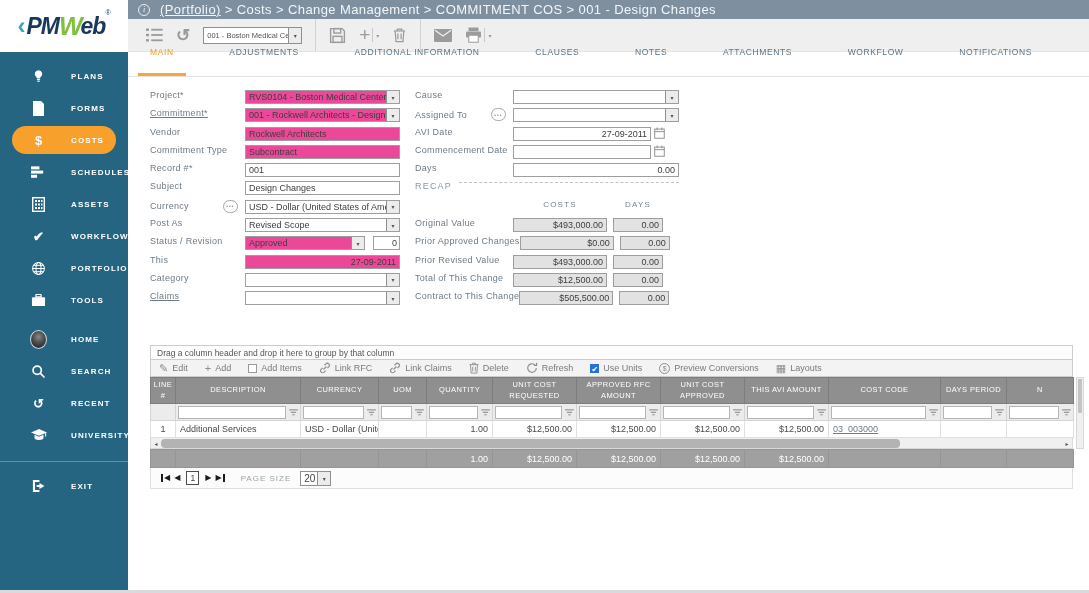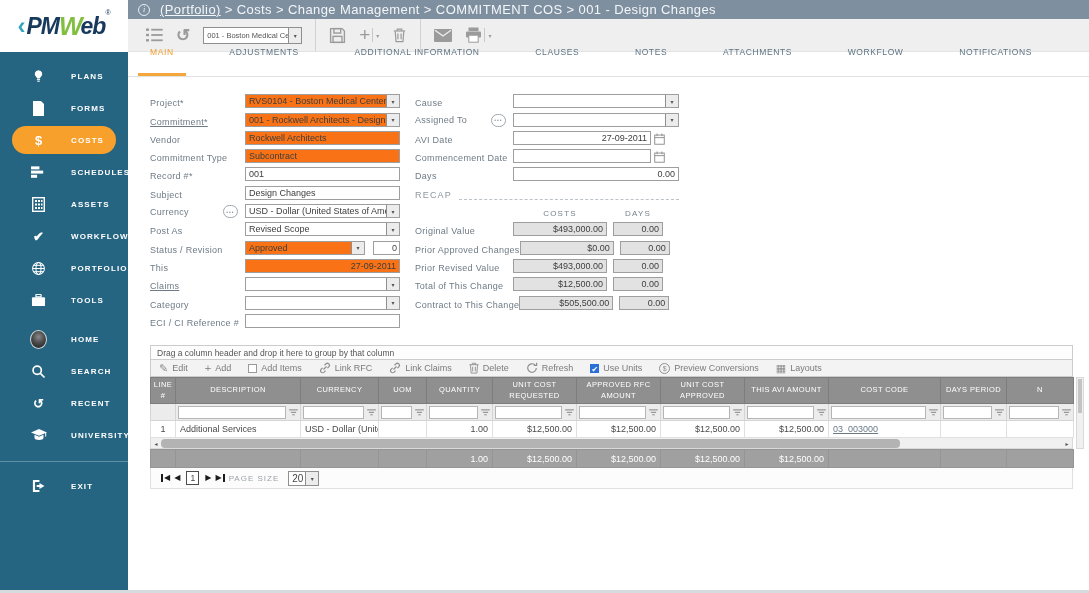--- a/index.html
+++ b/index.html
@@ -50,30 +50,30 @@
           display:flex;justify-content:space-between;padding:0 45px 0 10px}
   .tab{display:flex;align-items:flex-end;color:#5d7383;font-size:8.5px;letter-spacing:.6px;cursor:pointer}
   .tab .tlab{padding:6px 12px 16px;border-bottom:3px solid transparent;white-space:nowrap}
   .tab.active .tlab{color:#F09D2E;border-bottom-color:#F5A73B}
 
   
   .content{position:absolute;left:128px;top:77px;right:0;bottom:0;background:#fff}
   .form-col{position:absolute;top:13px}
   .form-left{left:22px;width:250px}
   .form-right{left:287px;width:264px}
-  .frow{height:18.3px;display:flex;align-items:flex-end}
+  .frow{height:18.3px;display:flex;align-items:flex-start}
   .flabel{flex:0 0 95px;font-size:9px;color:#6e7b86;letter-spacing:.3px;display:flex;align-items:center;white-space:nowrap}
   .form-right .flabel{flex-basis:98px}
   .flabel.link .ltext{text-decoration:underline}
   .ell{width:15px;height:13px;border:1px solid #9fa8ae;border-radius:8px;color:#8a949b;font-size:5px;
        letter-spacing:1px;display:flex;align-items:center;justify-content:center;margin-left:auto;margin-right:7px;cursor:pointer}
   .fctl{flex:1;height:14px;border:1px solid #9e9e9e;background:#fff;display:flex;align-items:stretch;
         font-size:9px;color:#3d3d3d;overflow:hidden}
   .fctl .fval{flex:1;display:flex;align-items:center;padding:0 3px;white-space:nowrap;overflow:hidden}
-  .fctl.gray{background:#f97316}
+  .fctl.gray{background:#ec4899}
   .fctl.right .fval{justify-content:flex-end}
   .fctl.stat{flex:0 0 120px}
   .numbox{flex:0 0 27px;margin-left:auto;height:14px;border:1px solid #9e9e9e;background:#fff;font-size:9px;
           display:flex;align-items:center;justify-content:flex-end;padding:0 2px}
   .frow.daterow .fctl{flex:0 0 138px}
   .cal{flex:none;margin-left:3px;display:flex;align-items:center;cursor:pointer}
 
   
   .recap-title{font-size:9px;color:#8d98a1;letter-spacing:1.2px;flex:0 0 44px}
   .recap-line{flex:1;border-top:1px dashed #bcc2c7;margin-top:1px}
@@ -115,21 +115,21 @@
   .hs-thumb{position:absolute;left:0;top:0;height:9px;width:82%;background:#b3b3b3;border-radius:4px;cursor:grab}
   .totals td{background:#a0a0a0;color:#fff;font-size:9px;height:18px;border:1px solid #959595;
              padding:0 4px;white-space:nowrap;overflow:hidden}
   .pager{height:21px;border:1px solid #e0e0e0;border-top:none;background:#fcfcfc;display:flex;align-items:center;
          gap:4px;padding-left:10px}
   .pgb{font-size:8px;color:#1c1c1c;cursor:pointer;line-height:1}
   .pgb.first{border-left:2px solid #1c1c1c;padding-left:1px}
   .pgb.last{border-right:2px solid #1c1c1c;padding-right:1px}
   .pg-cur{min-width:13px;height:14px;border:1px solid #4c4c4c;background:#fff;display:flex;align-items:center;
           justify-content:center;font-size:8.5px;margin:0 2px}
-  .ps-label{font-size:8px;color:#9aa3aa;letter-spacing:1px;}
+  .ps-label{font-size:8px;color:#9aa3aa;letter-spacing:1px;margin-left:12px}
   .ps-select{display:flex;height:15px;border:1px solid #8f8f8f;background:#fff;margin-left:5px;cursor:pointer}
   .ps-select .val{width:16px;font-size:10px;display:flex;align-items:center;padding-left:3px;color:#444}
   .vscroll{position:absolute;left:926px;top:32px;width:8px;height:72px;background:#f0f0f0;border:1px solid #d9d9d9}
   .vs-thumb{margin:1px;height:34px;background:#c4c4c4;cursor:grab}
 
   .bottom-edge{position:absolute;left:0;right:0;bottom:0;height:3px;background:#d8dbdd}
 </style>
 </head>
 <body>
 
@@ -436,43 +436,35 @@
       </div>
       <div class="frow">
         <span class="flabel">
             <span class="ltext">This</span>
           </span>
         <span class="fctl gray right">
             <span class="fval">27-09-2011</span>
           </span>
       </div>
       <div class="frow">
-        <span class="flabel link">
-            <span class="ltext">Claims</span>
+        <span class="flabel">
+            <span class="ltext">Category</span>
           </span>
         <span class="fctl">
             <span class="fval"></span>
             <span class="ddb">▾</span>
           </span>
       </div>
       <div class="frow">
-        <span class="flabel">
-            <span class="ltext">Category</span>
+        <span class="flabel link">
+            <span class="ltext">Claims</span>
           </span>
         <span class="fctl">
             <span class="fval"></span>
             <span class="ddb">▾</span>
-          </span>
-      </div>
-      <div class="frow">
-        <span class="flabel">
-            <span class="ltext">ECI / CI Reference #</span>
-          </span>
-        <span class="fctl">
-            <span class="fval"></span>
           </span>
       </div>
     </section>
 
     <section class="form-col form-right">
       <div class="frow">
         <span class="flabel">
             <span class="ltext">Cause</span>
           </span>
         <span class="fctl">

